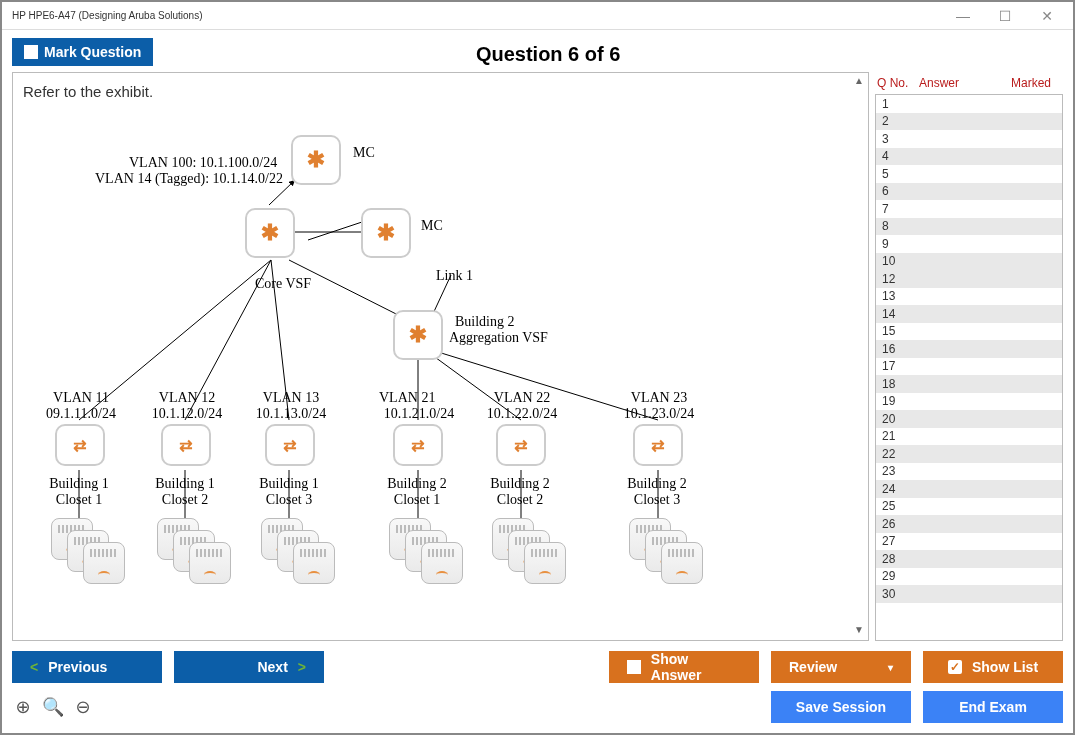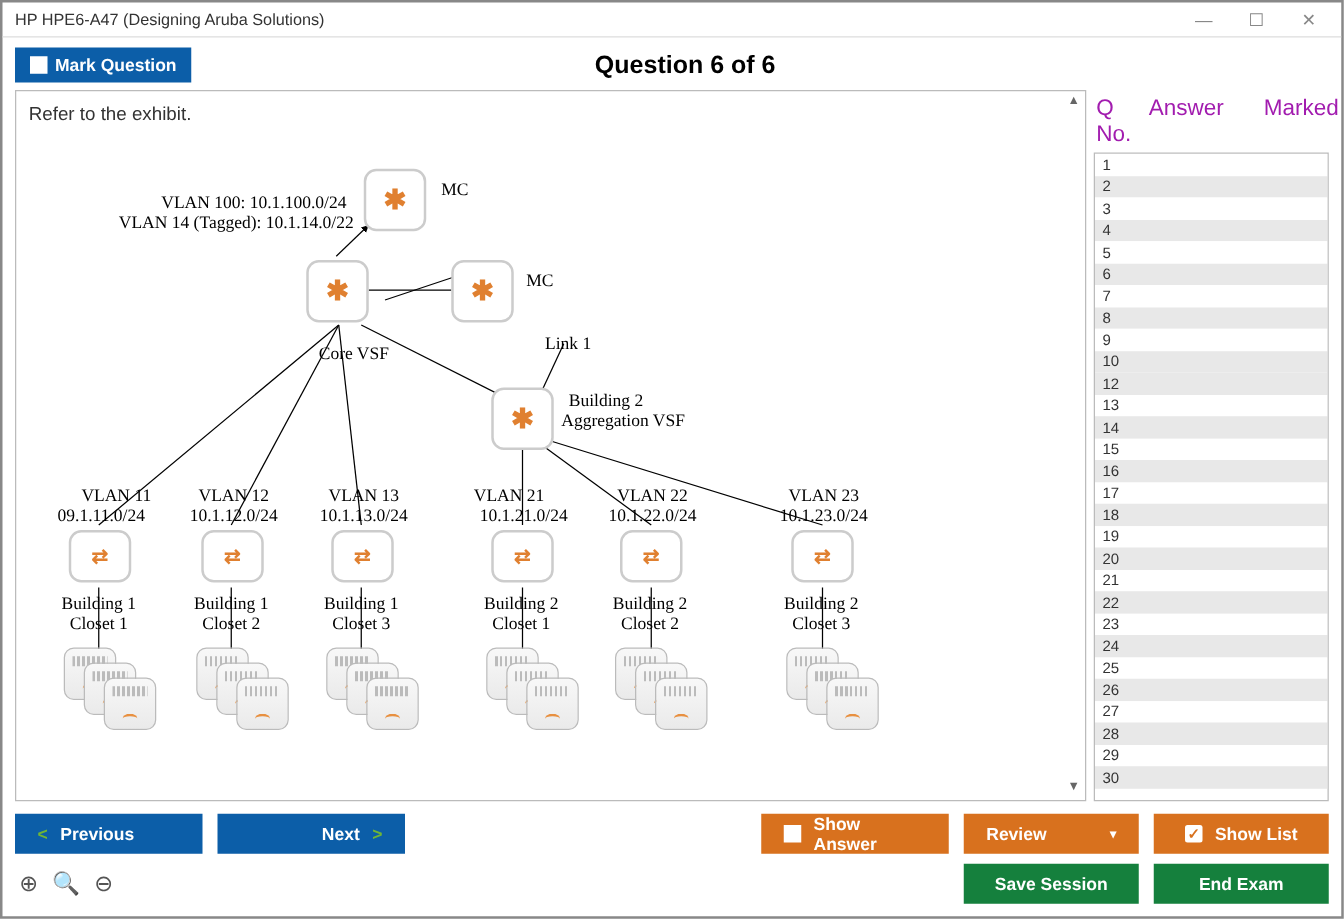--- a/index.html
+++ b/index.html
@@ -1,42 +1,42 @@
 <!DOCTYPE html>
 <html><head>
 <meta charset="utf-8">
 <style>
 * { box-sizing: border-box; margin: 0; padding: 0; }
 body { font-family: Arial, sans-serif; font-size: 13px; background: #fff; color: #333; }
 .window { width: 1075px; height: 735px; border: 2px solid #888; position: relative; }
 .titlebar { height: 28px; display: flex; justify-content: space-between; align-items: center; padding: 0 6px; border-bottom: 1px solid #ddd; }
-.titlebar-left { font-size: 13px; color: #333; padding-left: 4px; }
+.titlebar-left { font-size: 10px; color: #333; padding-left: 4px; }
 .titlebar-controls { display: flex; gap: 2px; }
 .win-btn { width: 40px; height: 24px; display: flex; align-items: center; justify-content: center; color: #888; font-size: 14px; cursor: pointer; }
 .content { height: calc(100% - 28px); display: flex; flex-direction: column; padding: 8px 10px 10px 10px; }
-.header-row { display: flex; align-items: center; margin-bottom: 6px; }
+.header-row { display: flex; align-items: flex-end; margin-bottom: 6px; }
 .mark-btn { background: #0c5ea8; color: #fff; padding: 6px 12px; font-weight: bold; font-size: 14px; display: flex; align-items: center; gap: 6px; cursor: pointer; }
 .checkbox-square { width: 14px; height: 14px; background: #fff; display: inline-block; }
 .question-title { flex: 1; text-align: center; font-size: 20px; font-weight: bold; color: #000; margin-right: 120px; }
 .main-row { flex: 1; display: flex; gap: 6px; min-height: 0; }
 .question-pane { flex: 1; border: 1px solid #bbb; padding: 10px; overflow: auto; position: relative; font-size: 15px; }
 .scroll-arrow { position: absolute; right: 2px; width: 14px; height: 14px; font-size: 10px; color: #666; text-align: center; }
 .scroll-up { top: 2px; } .scroll-down { bottom: 2px; }
 .sidebar { width: 188px; display: flex; flex-direction: column; }
-.side-head { display: flex; font-size: 18px; padding: 4px 2px; color: #a21caf; }
+.side-head { display: flex; font-size: 12px; padding: 4px 2px; color: #b91c1c; }
 .col-qno { width: 42px; } .col-ans { flex: 1; } .col-mark { width: 50px; }
 .side-list { flex: 1; border: 1px solid #bbb; overflow-y: scroll; position: relative; }
 .side-row { height: 17.5px; display: flex; align-items: center; font-size: 12px; padding-left: 6px; }
 .side-row.even { background: #e8e8e8; }
 .side-row.odd { background: #fff; }
 .footer { display: flex; align-items: center; gap: 12px; padding-top: 10px; }
 .btn { height: 32px; padding: 0 18px; color: #fff; font-weight: bold; font-size: 14px; display: flex; align-items: center; justify-content: center; cursor: pointer; gap: 10px; }
 .btn-blue { background: #0c5ea8; }
 .btn-orange { background: #d8711e; }
-.btn-navy { background: #15803d; }
+.btn-navy { background: #3b82f6; }
 .prev-btn { width: 150px; justify-content: flex-start; }
 .next-btn { width: 150px; justify-content: flex-end; }
 .chev { font-weight: bold; }
 .green { color: #6fb536; }
 .orange-strip { display: flex; gap: 12px; margin-left: auto; }
 .btn-show { width: 150px; }
 .btn-review { width: 140px; justify-content: space-between; }
 .btn-list { width: 140px; }
 .footer2 { display: flex; align-items: center; padding-top: 8px; gap: 8px; }
 .zoom { font-size: 18px; color: #555; cursor: pointer; width:22px; text-align:center; }
@@ -126,21 +126,21 @@
 
           <div class="lbl" style="top:168px;left:413px">Link 1</div>
 
           <div class="device" style="top:210px;left:370px">
               <span class="arrows">✱</span>
             </div>
           <div class="lbl" style="top:214px;left:432px">Building 2</div>
           <div class="lbl" style="top:230px;left:426px">Aggregation VSF</div>
 
           <div id="closets">
-              <div class="lbl" style="top:290px;left:18px;text-align:right;width:80px">VLAN 11</div>
+              <div class="lbl" style="top:290px;left:18px;text-align:center;width:80px">VLAN 11</div>
      <div class="lbl" style="top:306px;left:12px;text-align:center;width:92px">09.1.11.0/24</div>
      <div class="device small-switch" style="top:324px;left:32px">
                 <span class="arrows" style="font-size:16px">⇄</span>
               </div>
      <div class="lbl" style="top:376px;left:16px;text-align:center;width:80px">Building 1</div>
      <div class="lbl" style="top:392px;left:20px;text-align:center;width:72px">Closet 1</div>
      <div class="ap" style="top:418px;left:28px"></div>
      <div class="ap" style="top:430px;left:44px"></div>
      <div class="ap" style="top:442px;left:60px"></div>
               <div class="lbl" style="top:290px;left:124px;text-align:center;width:80px">VLAN 12</div>

